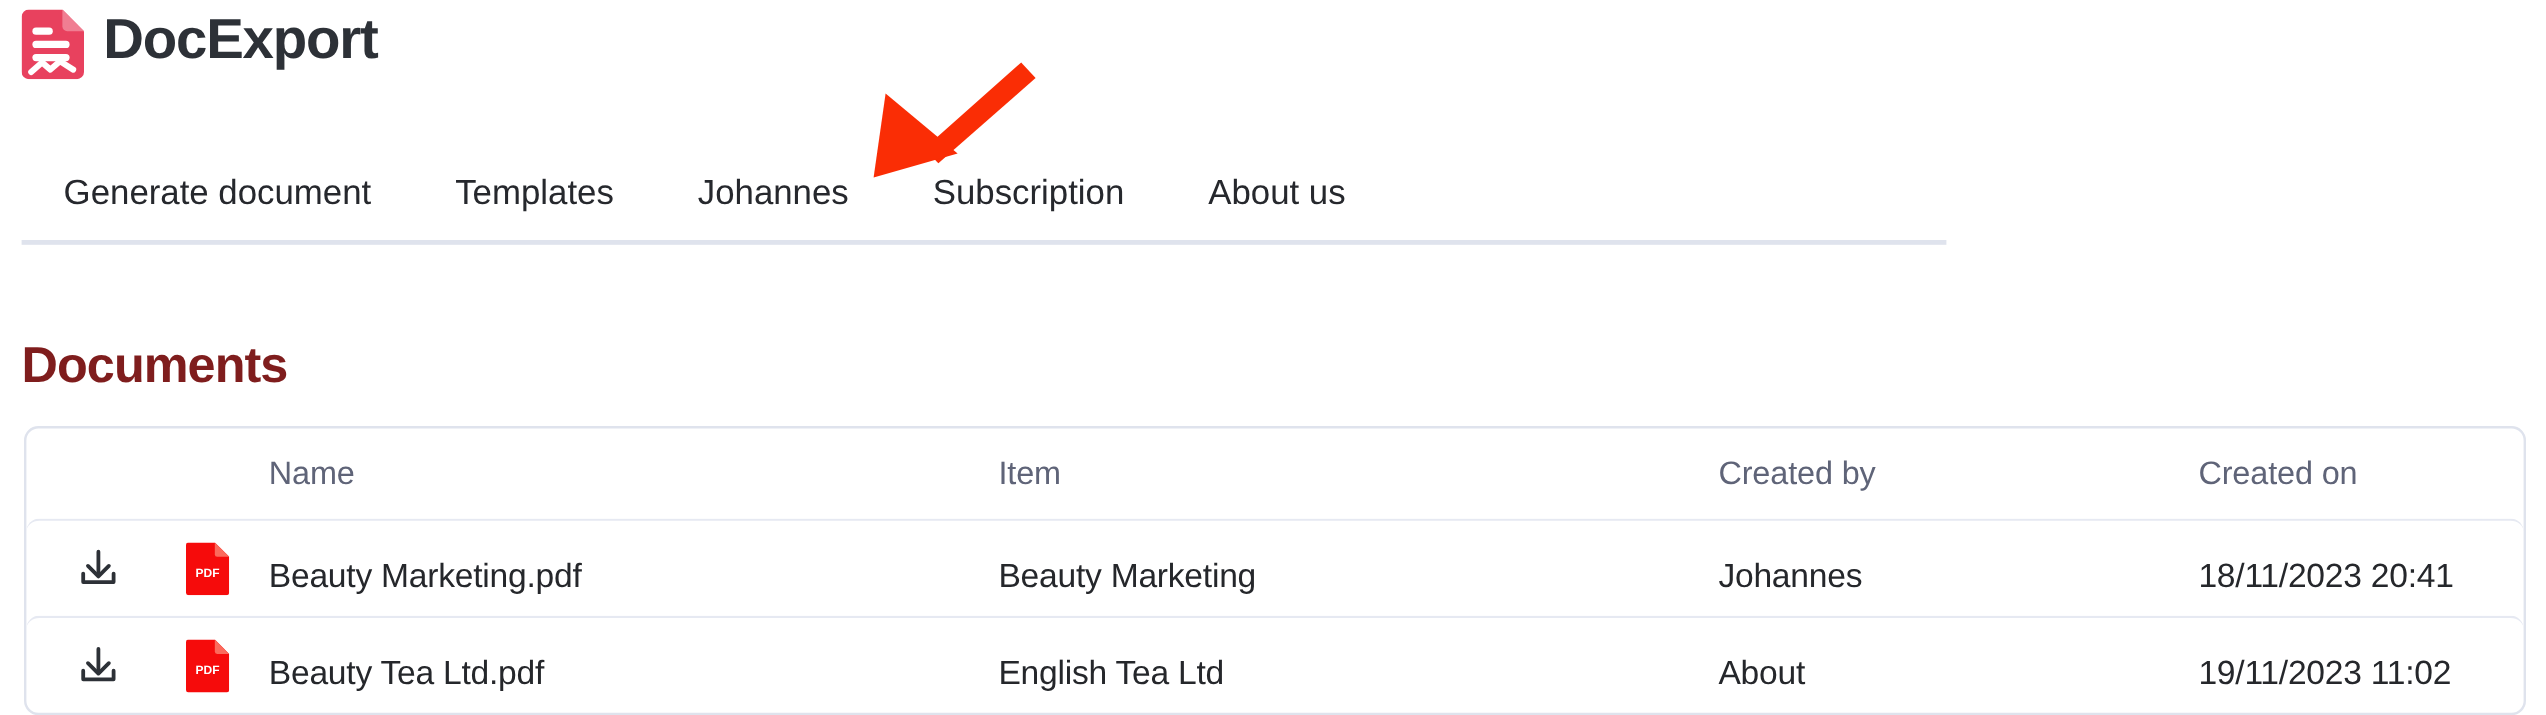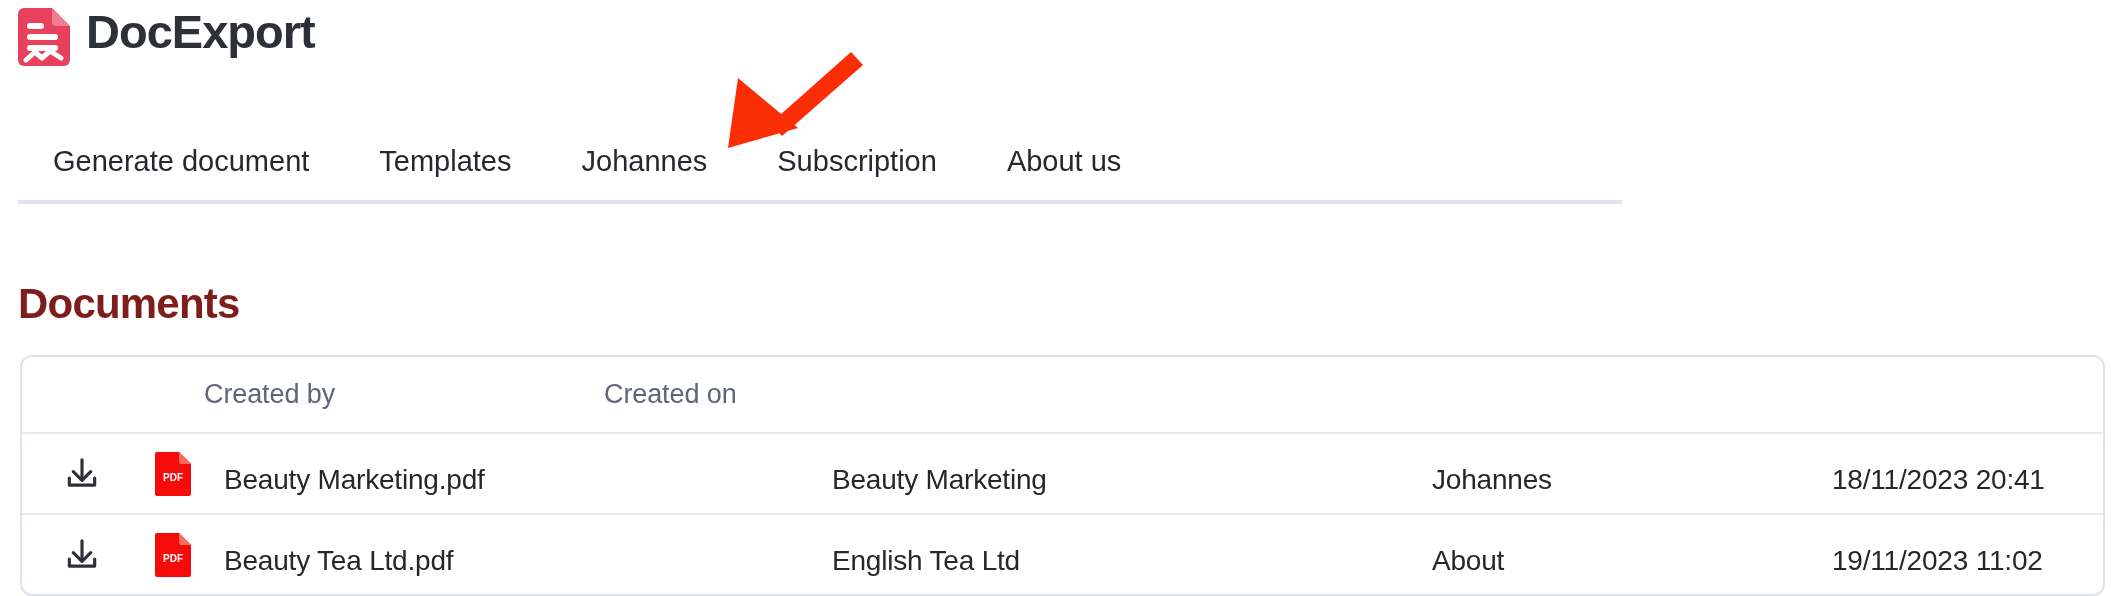--- a/index.html
+++ b/index.html
@@ -56,21 +56,21 @@
   .table-card {
     position:absolute; left:20px; top:355px;
     width:2085px;
     border:2px solid #dfe3ed;
     border-radius:12px;
     background:#fff;
     overflow:hidden;
   }
   .trow { display:flex; align-items:center; }
   .trow.head { height:75px; }
-  .trow.body { height:81px; border-top:2px solid #e6e9f2; }
+  .trow.body { height:81px; border-top:2px solid #e6e9f2;border-radius:11px; }
 
   .c-dl    { width:120px; flex:0 0 120px; display:flex; justify-content:center; }
   .c-icon  { width:62px;  flex:0 0 62px;  display:flex; justify-content:center; }
   .c-name  { flex:0 0 628px; padding-left:20px; }
   .c-item  { flex:0 0 600px; }
   .c-by    { flex:0 0 400px; }
   .c-on    { flex:1 1 auto; }
 
   .th {
     font-size:27px; color:#5f6478; font-weight:normal;
@@ -126,20 +126,22 @@
 
   <h1 class="page-title">Documents</h1>
 
   <div class="table-card">
 
     <div class="trow head">
       <div class="notch" style="left:940px;  width:30px;"></div>
       <div class="notch" style="left:1148px; width:30px;"></div>
       <div class="c-dl"></div>
       <div class="c-icon"></div>
+      <div class="c-name th">Name</div>
+      <div class="c-item th">Item</div>
       <div class="c-by th">Created by</div>
       <div class="c-on th">Created on</div>
     </div>
 
     <div class="trow body">
       <div class="c-dl">
         <svg class="dl-icon" viewBox="0 0 24 24" fill="none" stroke="#2d3137" stroke-width="2" stroke-linecap="round" stroke-linejoin="round">
           <path d="M12 3 V15"></path>
             <path d="M6.5 10.5 L12 16 L17.5 10.5"></path>
           <path d="M4 14.5 V19 H20 V14.5"></path>

